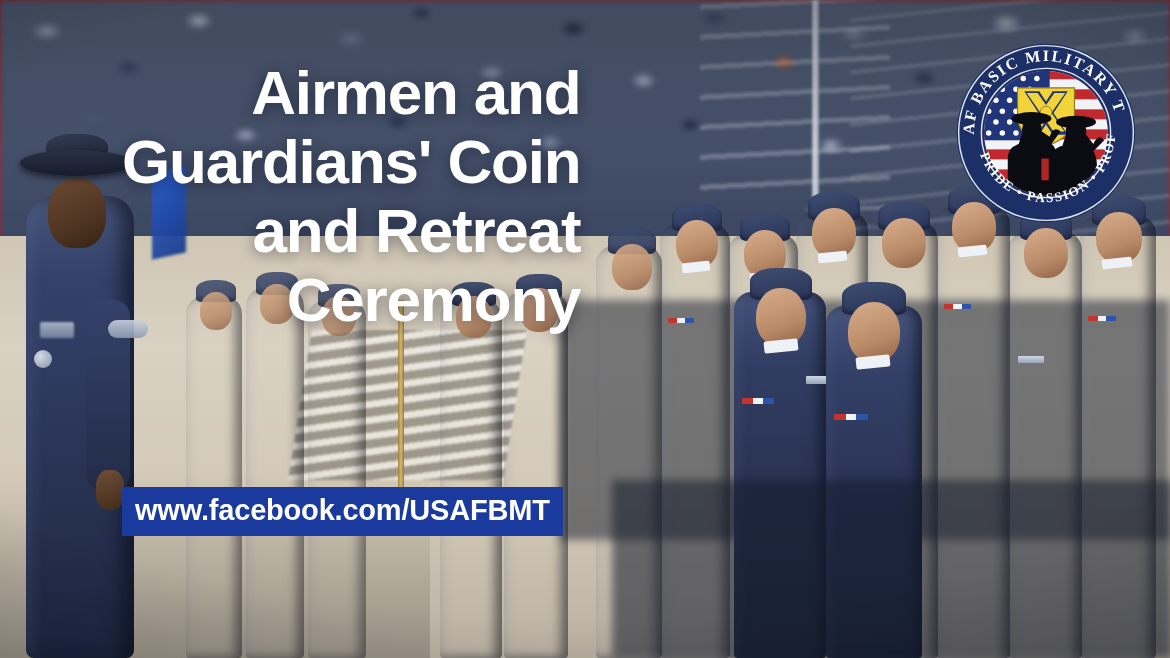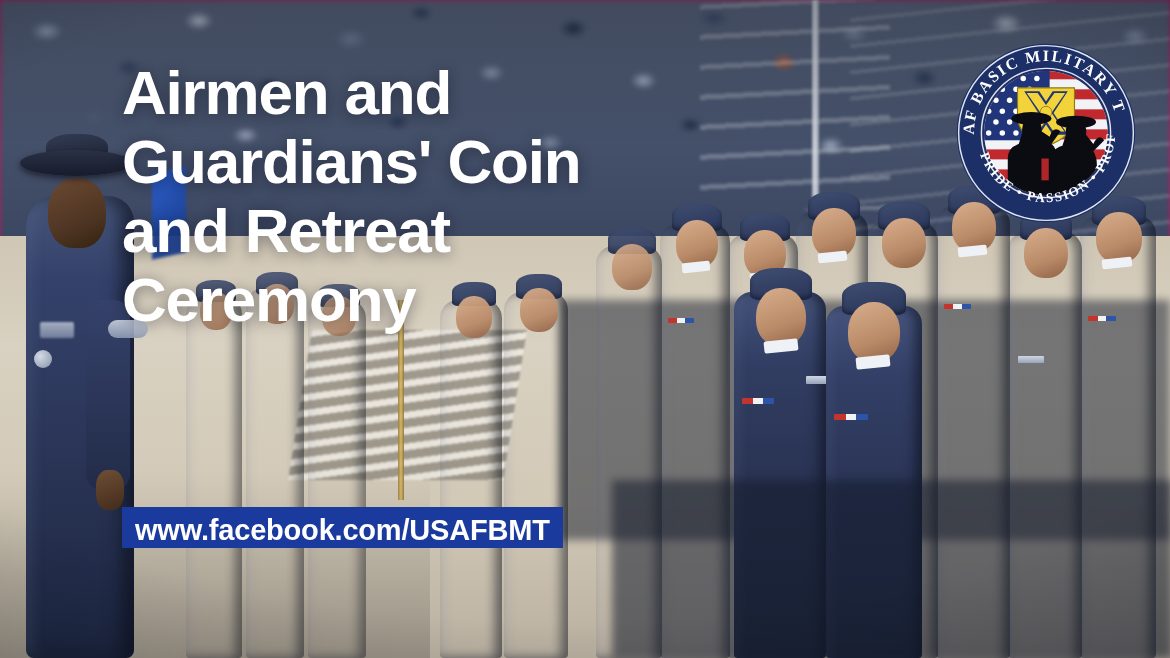--- a/index.html
+++ b/index.html
@@ -3,21 +3,21 @@
 <meta charset="utf-8">
 <style>
   * { margin:0; padding:0; box-sizing:border-box; }
   html,body { background:#000; }
   body {
     font-family:"Liberation Sans", sans-serif;
     width:1170px; height:658px; overflow:hidden;
   }
   #stage {
     position:relative; width:1170px; height:658px;
-    overflow:hidden; background:#be185d;
+    overflow:hidden; background:#b91c1c;text-align:right;
   }
 
   
   .photo { position:absolute; inset:0; overflow:hidden; }
 
   
   .crowd {
     position:absolute; left:0; top:0; width:100%; height:260px;
     background:
       radial-gradient(ellipse 26px 16px at 4% 12%, #9aa7bd 0%, transparent 62%),
@@ -196,22 +196,22 @@
     letter-spacing:-1.2px; white-space:pre-line;
     text-shadow:0 2px 14px rgba(10,14,28,.45);
   }
   .subtitle {
     position:absolute; left:122px; top:360px;
     color:#fff; font-weight:700; font-size:37px; line-height:44px;
     letter-spacing:-.4px;
     text-shadow:0 2px 12px rgba(10,14,28,.45);
   }
   .urlbar {
-    position:absolute; left:122px; top:507px;
-    background:#1a3a9e; padding:8px 13px 2px 13px;
+    position:absolute; left:122px; top:487px;
+    background:#1a3a9e; padding:8px 13px 10px 13px;
     display:inline-block;
   }
   .urlbar span {
     color:#fff; font-weight:700; font-size:29px; line-height:31px;
     letter-spacing:-.2px; display:block;
   }
 
   
   .logo {
     position:absolute; left:955px; top:42px; width:182px; height:182px;

